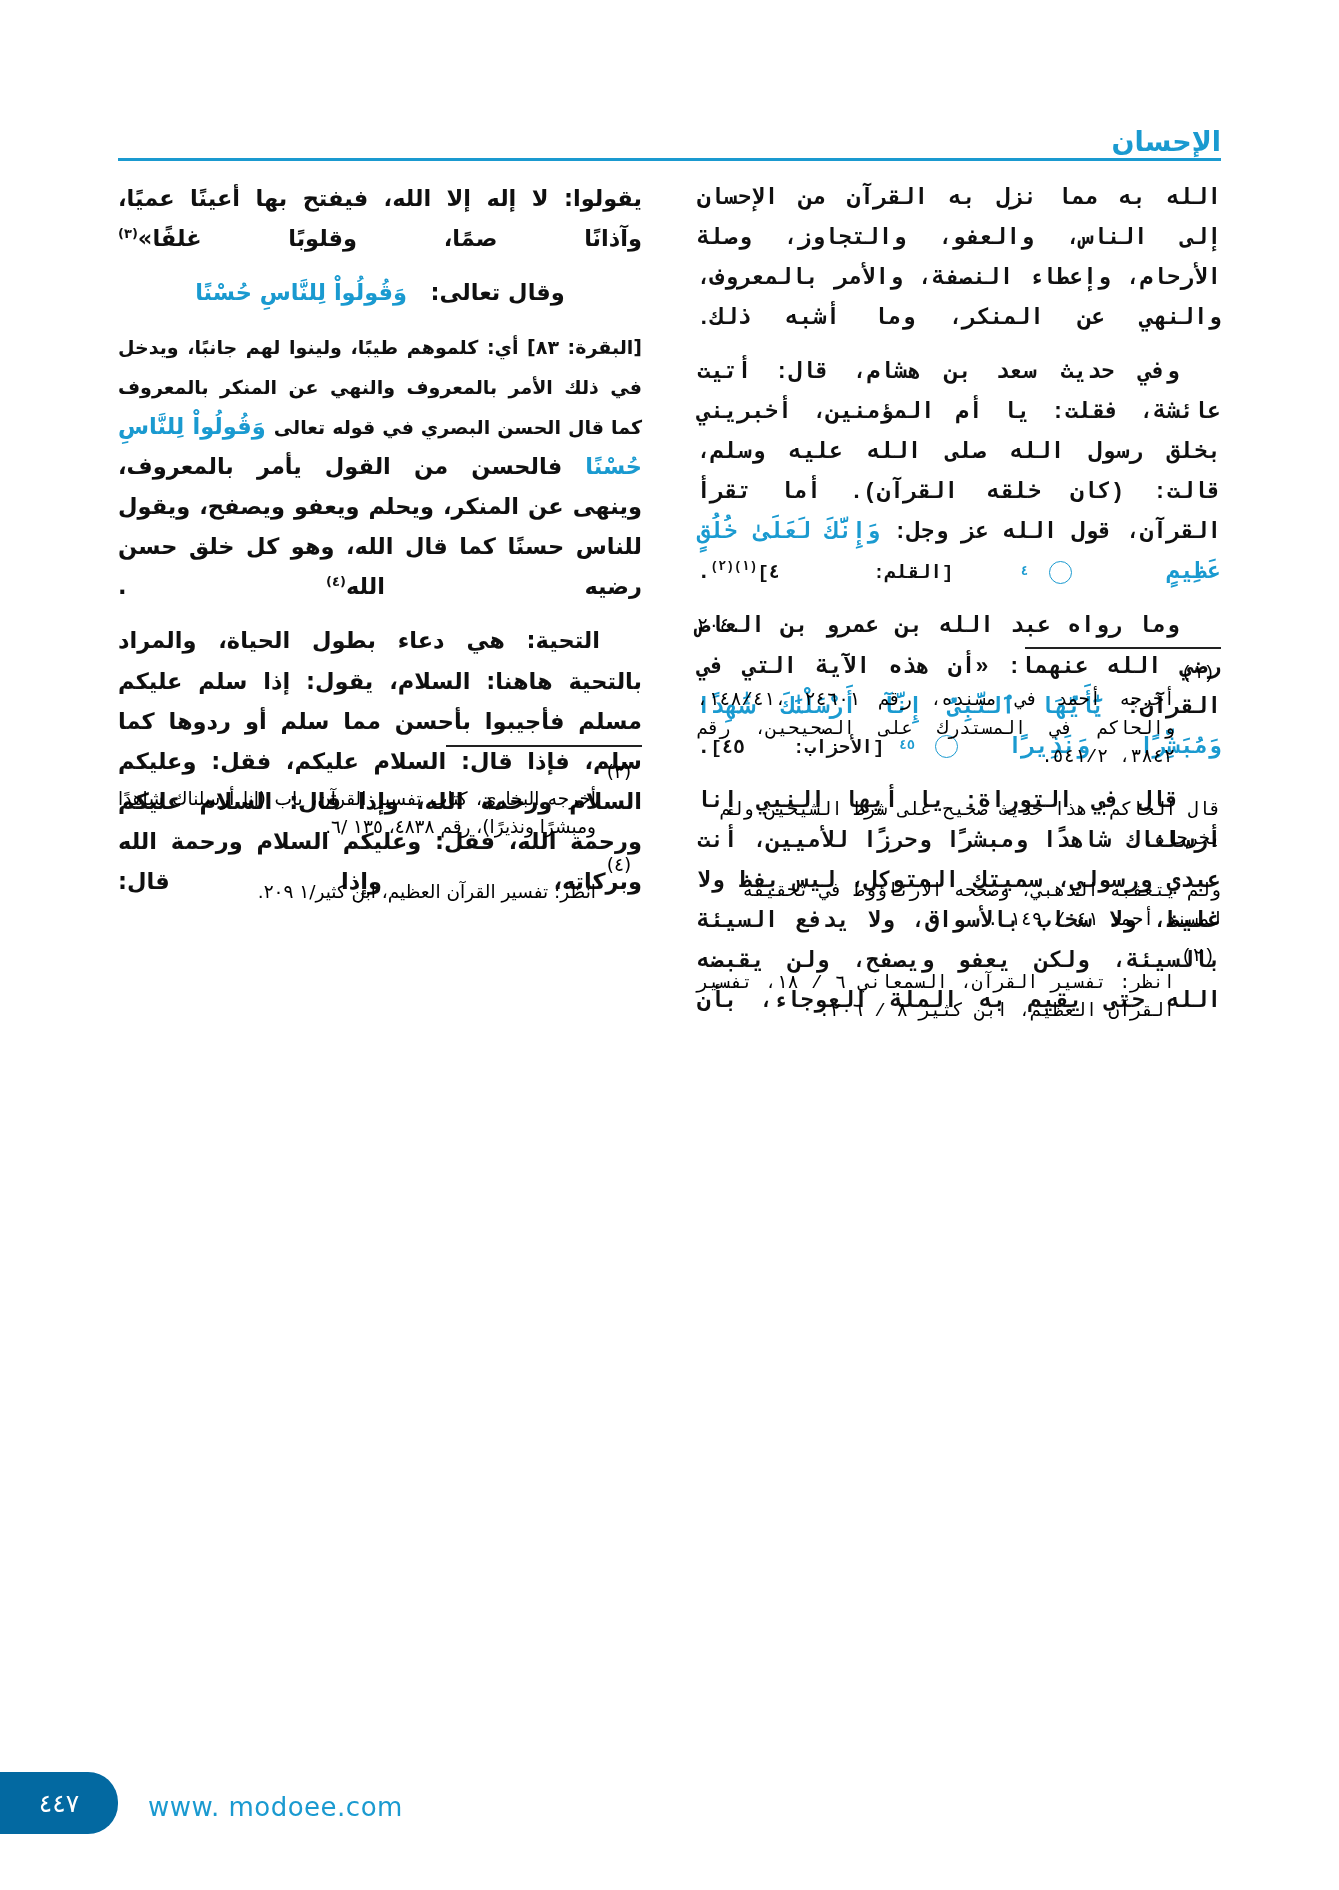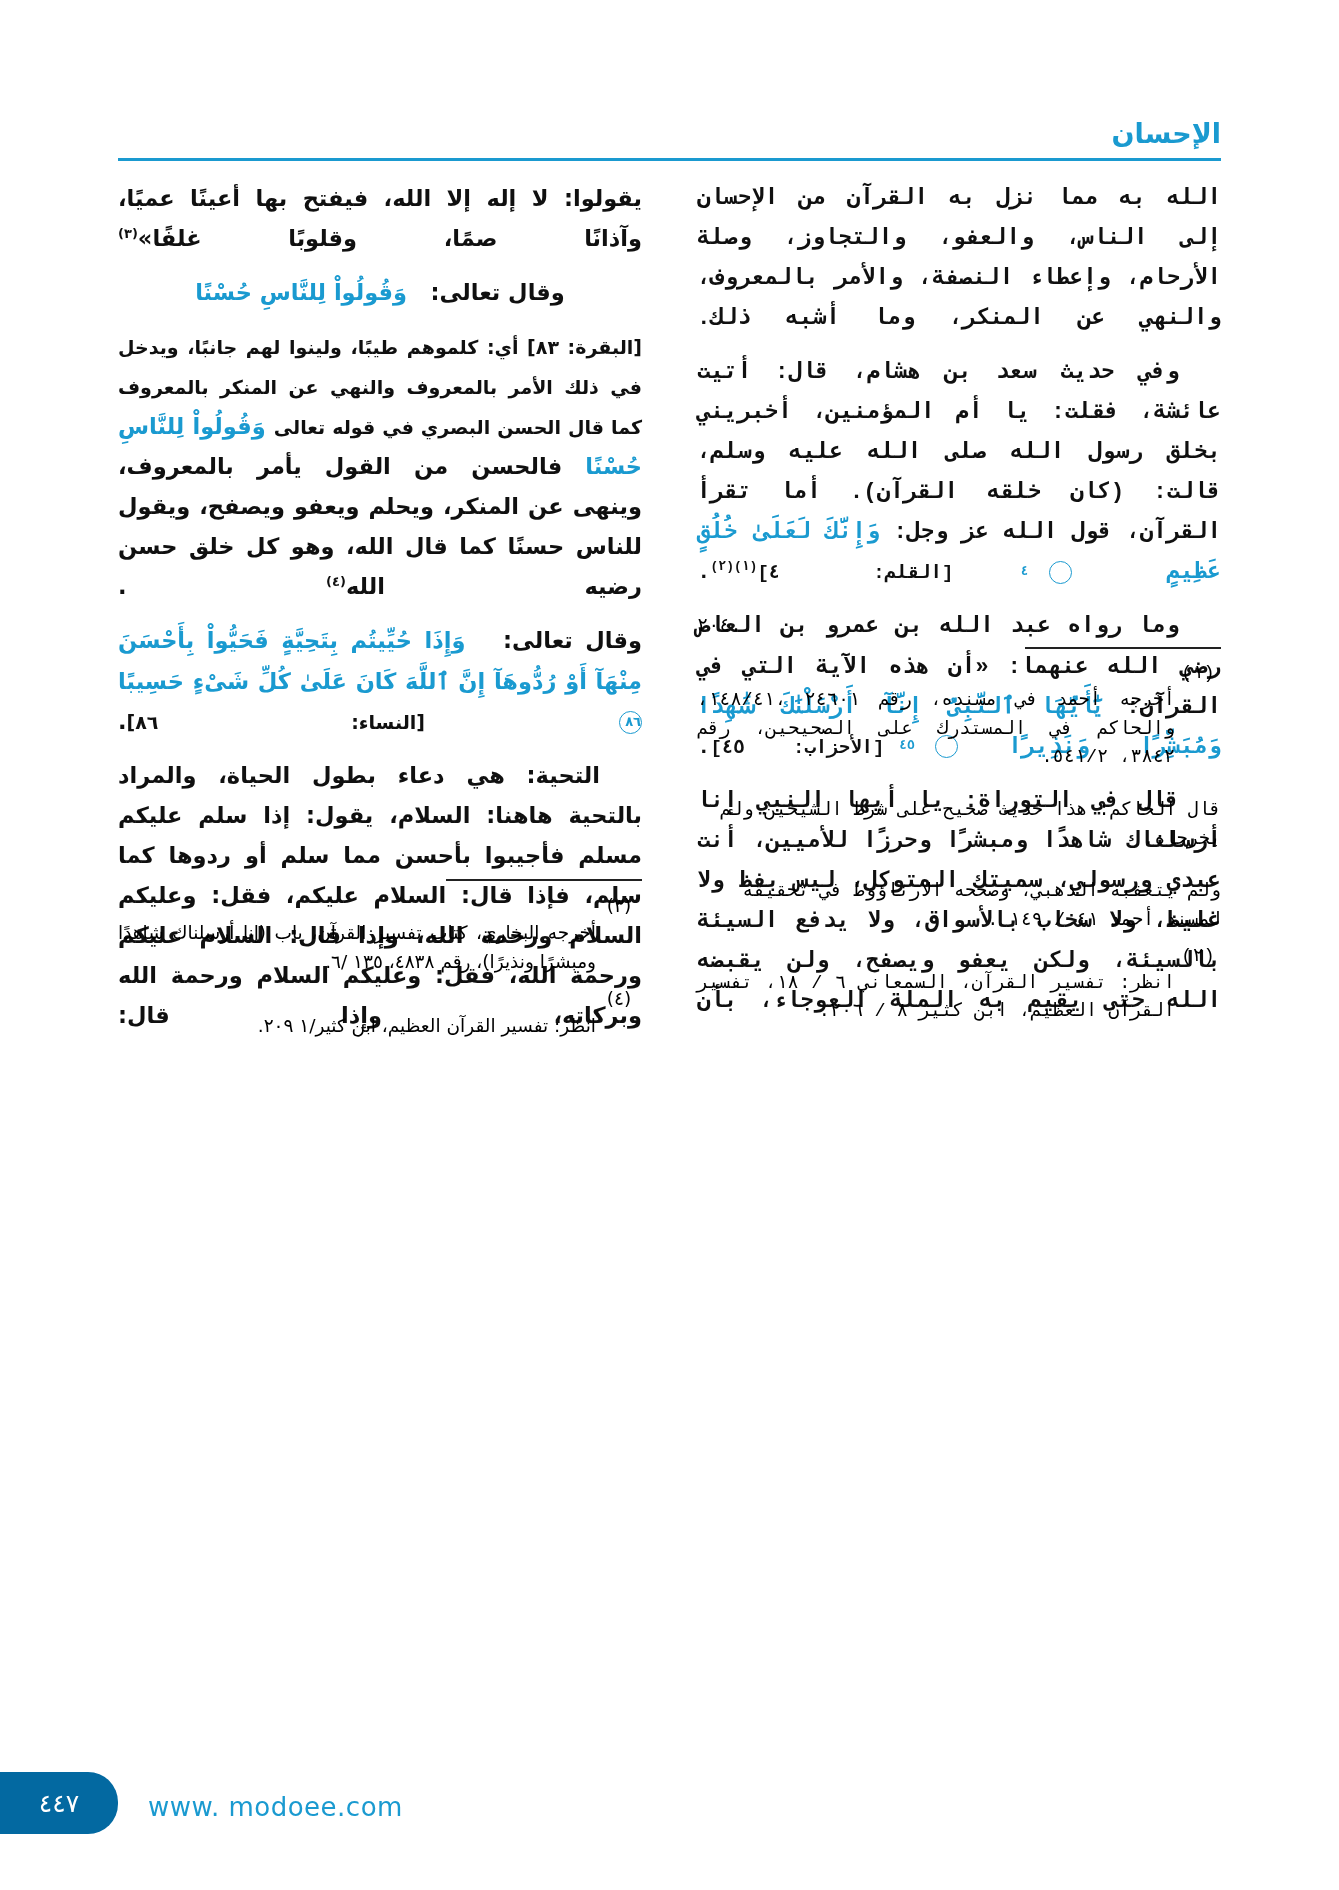--- a/index.html
+++ b/index.html
@@ -25,21 +25,21 @@
   .header {
     position: absolute;
     top: 118px;
     right: 118px;
     left: 118px;
     height: 42px;
   }
   .header-title {
     position: absolute;
     right: 0;
-    top: 0;
+    top: 8px;
     font-size: 27px;
     font-weight: bold;
     color: #1a9ad0;
     letter-spacing: 0;
   }
   .header-rule {
     position: absolute;
     right: 0;
     left: 0;
     top: 40px;
@@ -240,26 +240,20 @@
         <span>وقال تعالى:</span>&nbsp;&nbsp;
         <span class="quran">وَقُولُواْ لِلنَّاسِ حُسْنًا</span>
       </p>
 
       <p class="para just">
         <span class="ref">[البقرة: ٨٣] أي: كلموهم طيبًا، ولينوا لهم جانبًا، ويدخل في ذلك الأمر بالمعروف والنهي عن المنكر بالمعروف كما قال الحسن البصري في قوله تعالى</span>
         <span class="quran">وَقُولُواْ لِلنَّاسِ حُسْنًا</span>
         <span>فالحسن من القول يأمر بالمعروف، وينهى عن المنكر، ويحلم ويعفو ويصفح، ويقول للناس حسنًا كما قال الله، وهو كل خلق حسن رضيه الله</span><sup class="fn">(٤)</sup> .
       </p>
 
-      <p class="para just">
-        <span>وقال تعالى:</span>&nbsp;&nbsp;
-        <span class="quran">وَإِذَا حُيِّيتُم بِتَحِيَّةٍ فَحَيُّواْ بِأَحْسَنَ مِنْهَآ أَوْ رُدُّوهَآ إِنَّ ٱللَّهَ كَانَ عَلَىٰ كُلِّ شَىْءٍ حَسِيبًا</span>
-        <span class="ayah-mark">٨٦</span>
-        <span class="ref">[النساء: ٨٦]</span>.
-      </p>
 
 
       <p class="para just indent">التحية: هي دعاء بطول الحياة، والمراد بالتحية هاهنا: السلام، يقول: إذا سلم عليكم مسلم فأجيبوا بأحسن مما سلم أو ردوها كما سلم، فإذا قال: السلام عليكم، فقل: وعليكم السلام ورحمة الله، وإذا قال: السلام عليكم ورحمة الله، فقل: وعليكم السلام ورحمة الله وبركاته، وإذا قال:</p>
 
       <div class="footnotes">
         <div class="fn-rule"></div>
 
         <div class="fn-item">
           <div class="fn-num">(٣)</div>
           <div class="fn-text">أخرجه البخاري، كتاب تفسير القرآن، باب (إنا أرسلناك شاهدًا ومبشرًا ونذيرًا)، رقم ٤٨٣٨، ١٣٥ /٦.</div>

